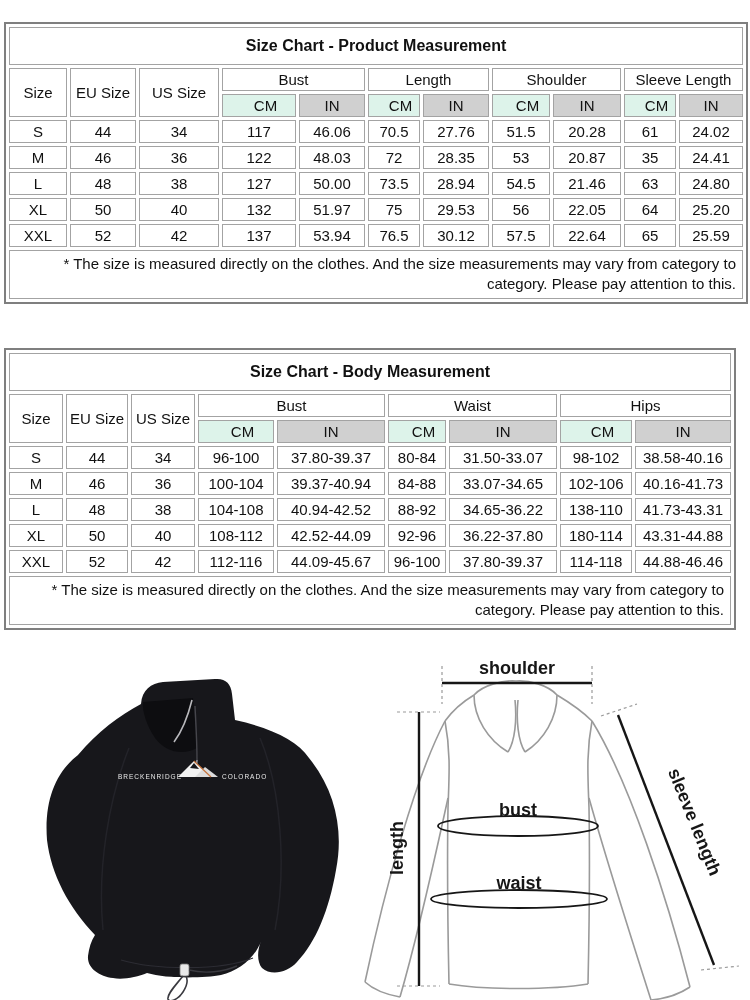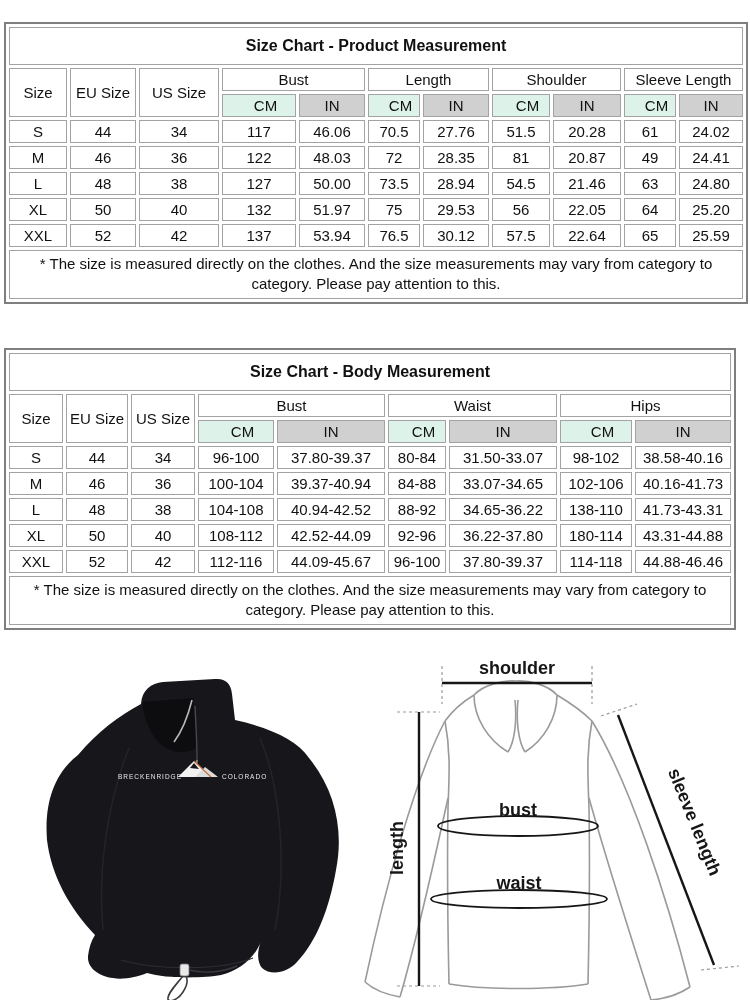--- a/index.html
+++ b/index.html
@@ -34,21 +34,21 @@
     overflow: hidden;
   }
   table.size-table td.title-cell {
     font-weight: bold;
     font-size: 16px;
     padding: 9px 2px;
   }
   table.size-table td.cm-cell { background: #ddf3ea; padding-left: 14px; }
   table.size-table td.in-cell { background: #d0d0d0; margin-top: 28px; }
   table.size-table td.footnote-cell {
-    text-align: center;
+    text-align: right;
     white-space: normal;
     font-size: 15px;
     line-height: 1.35;
     padding: 3px 6px;
   }
   #product-table { top: 22px; }
   #body-table { top: 348px; }
 
   .figure-area { position: absolute; left: 0; top: 640px; width: 750px; height: 360px; }
   #product-photo { position: absolute; left: 25px; top: 38px; }
@@ -115,23 +115,23 @@
           <td>24.02</td>
         </tr>
         <tr>
           <td>M</td>
           <td>46</td>
           <td>36</td>
           <td>122</td>
           <td>48.03</td>
           <td>72</td>
           <td>28.35</td>
-          <td>81</td>
+          <td>53</td>
           <td>20.87</td>
-          <td>49</td>
+          <td>35</td>
           <td>24.41</td>
         </tr>
         <tr>
           <td>L</td>
           <td>48</td>
           <td>38</td>
           <td>127</td>
           <td>50.00</td>
           <td>73.5</td>
           <td>28.94</td>

